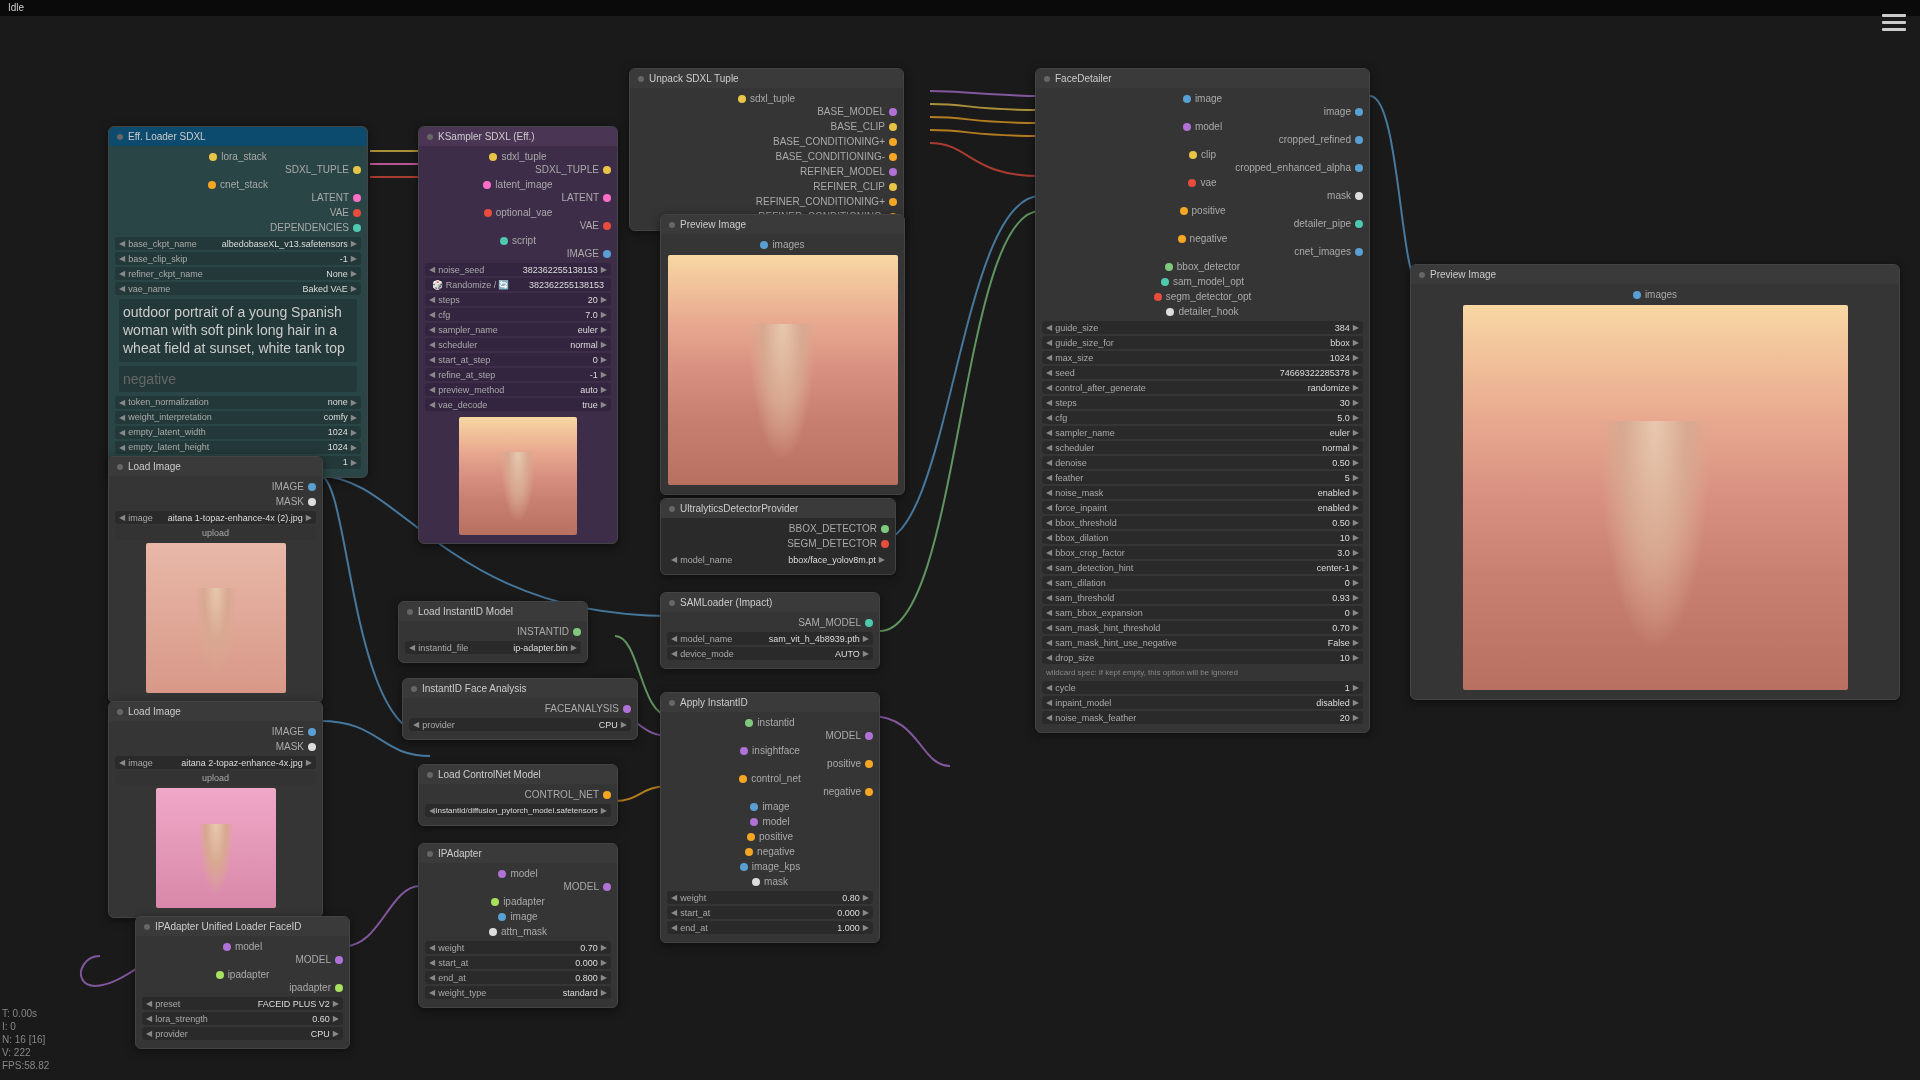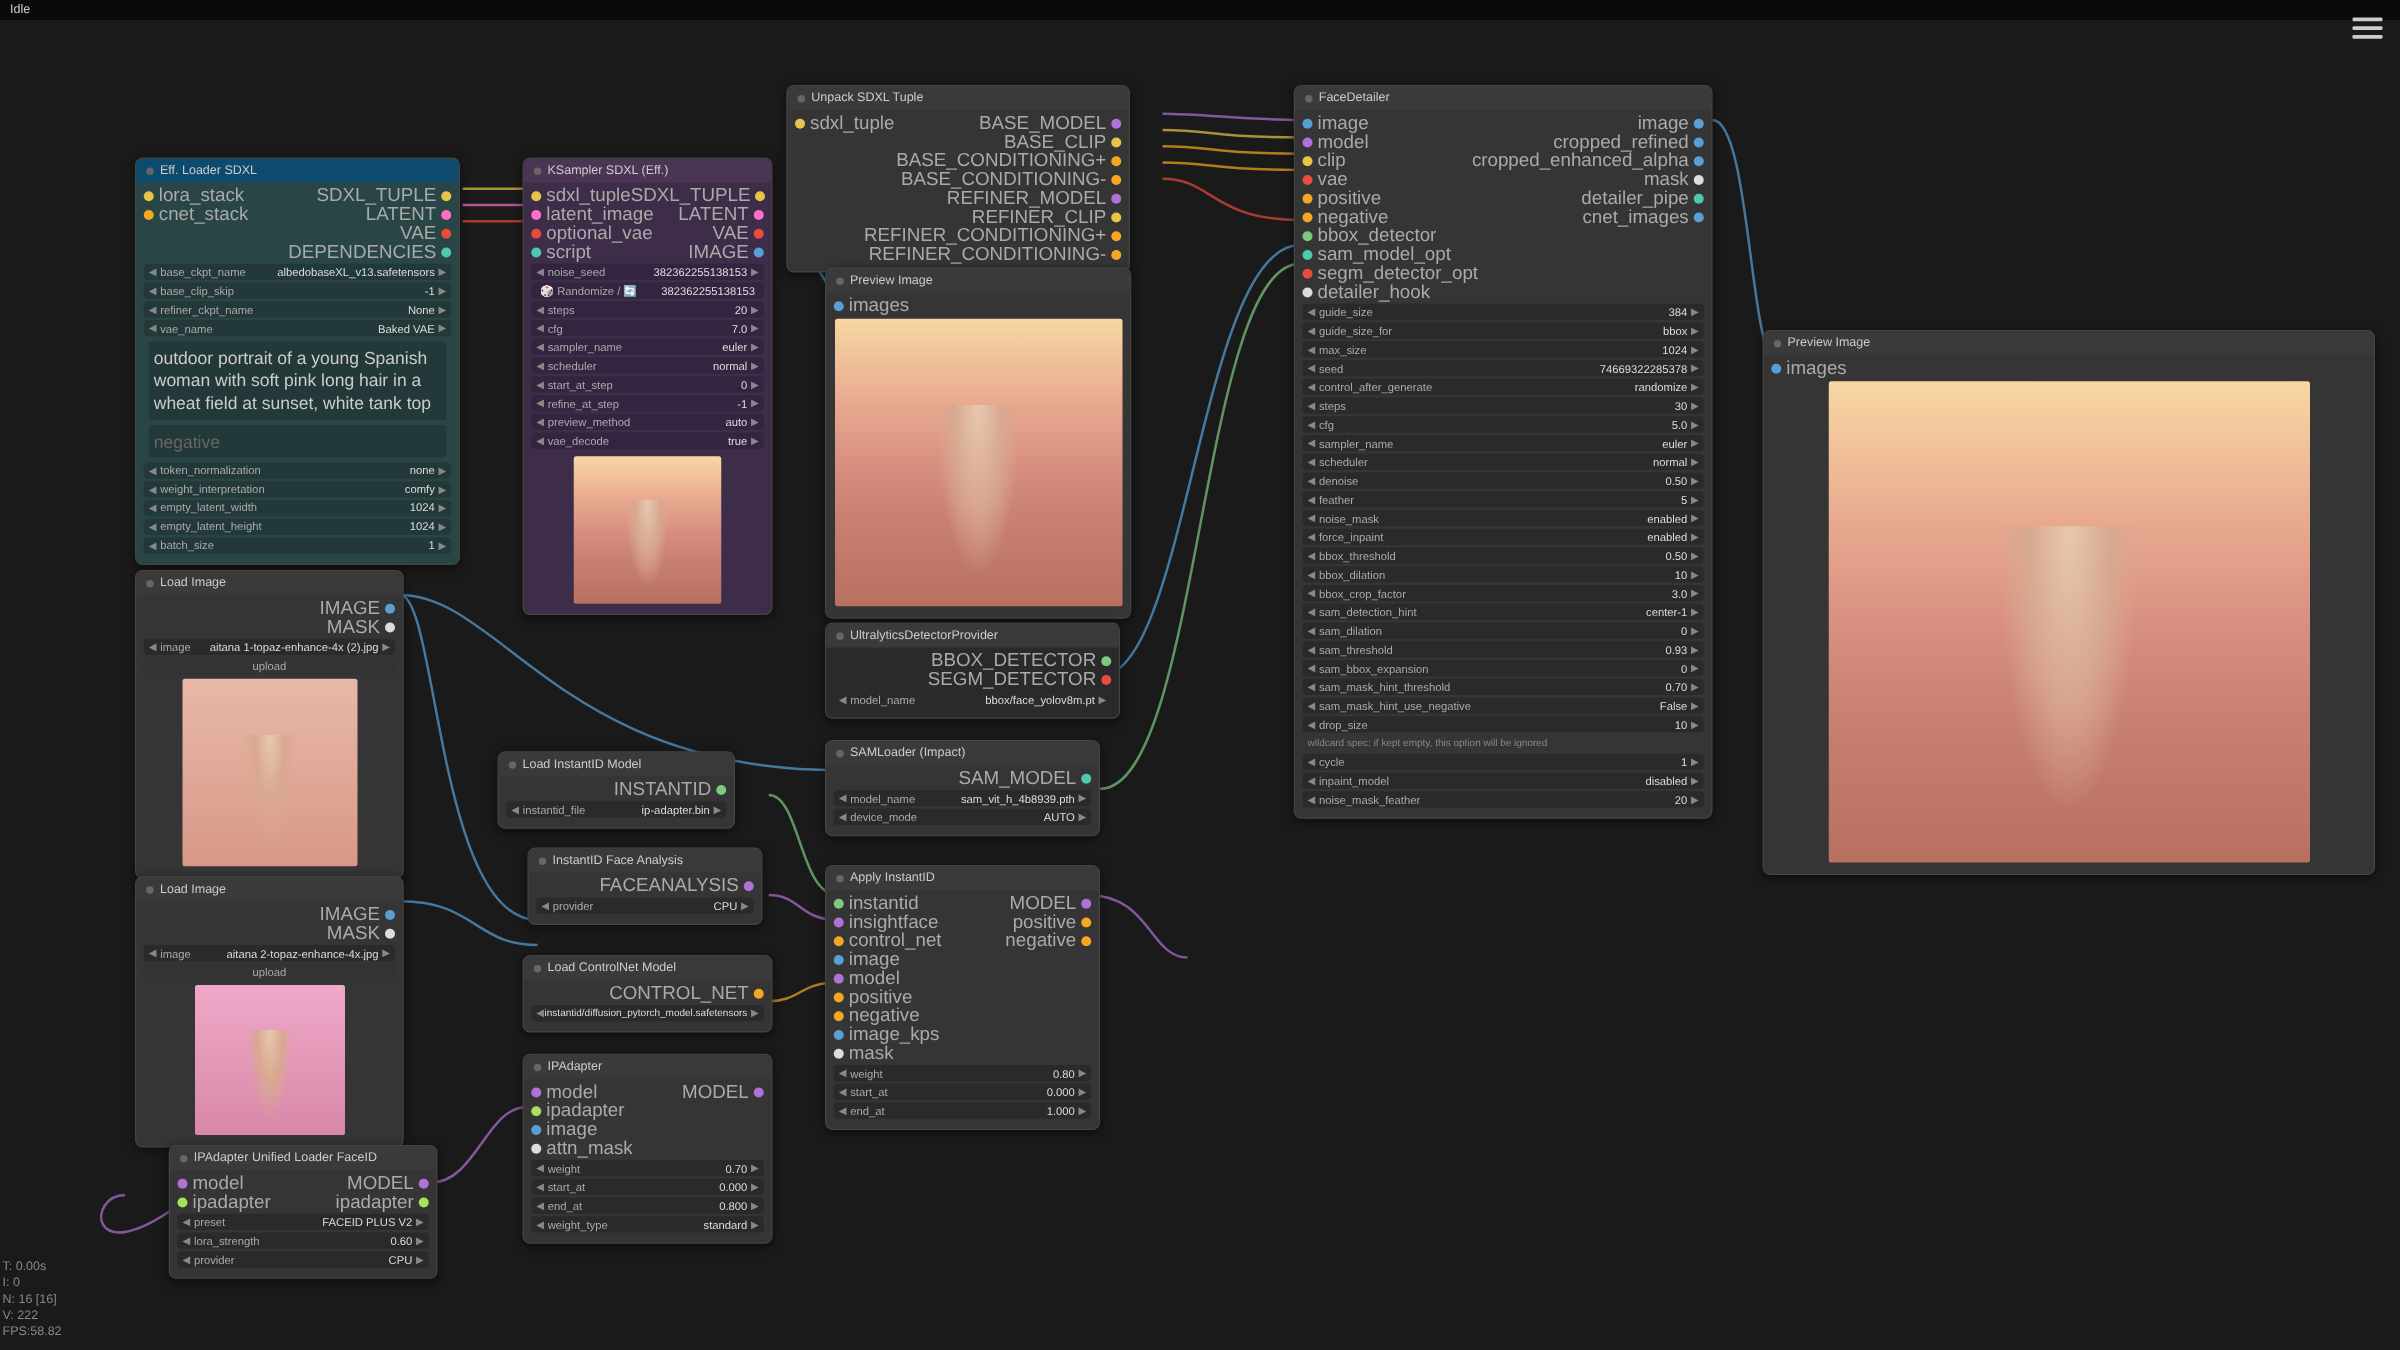--- a/index.html
+++ b/index.html
@@ -10,21 +10,21 @@
 .canvas{position:absolute;top:16px;left:0;right:0;bottom:0;}
 .node{position:absolute;background:#353535;border:1px solid #444;border-radius:6px;box-shadow:0 2px 8px rgba(0,0,0,0.5);}
 .node-header{background:#3a3a3a;padding:4px 8px;border-radius:6px 6px 0 0;font-size:10px;color:#ccc;display:flex;align-items:center;gap:5px;}
 .node-header .dot{width:6px;height:6px;border-radius:50%;background:#666;}
 .node-body{padding:3px 6px 6px 6px;}
 .node.teal .node-header{background:#0c4a6e;}
 .node.teal{background:#2a4545;}
 .node.purple .node-header{background:#4a3555;}
 .node.purple{background:#3d2d48;}
 .node.darker{background:#2a2a2a;}
-.io-row{display:flex;justify-content:space-between;align-items:center;padding:1px 0;font-size:15px;line-height:13px;}
+.io-row{display:flex;justify-content:space-between;align-items:center;padding:1px 0;font-size:10px;line-height:13px;flex-direction:column;}
 .io-in,.io-out{display:flex;align-items:center;gap:4px;}
 .io-out{margin-left:auto;}
 .port{width:8px;height:8px;border-radius:50%;flex-shrink:0;}
 .p-yellow{background:#e8c547;}
 .p-pink{background:#ff6ec7;}
 .p-blue{background:#5a9fd4;}
 .p-green{background:#7fc97f;}
 .p-orange{background:#f5a623;}
 .p-red{background:#e74c3c;}
 .p-purple{background:#b072d6;}
@@ -407,21 +407,21 @@
         </div>
     <div class="param">
           <span class="arrow">◀</span>
           <span class="lbl">instantid_file</span>
           <span class="val">ip-adapter.bin</span>
           <span class="arrow">▶</span>
         </div>
   </div>
 </div>
 
-<div class="node" style="left:422px;top:662px;width:188px;">
+<div class="node" style="left:402px;top:662px;width:236px;">
   <div class="node-header">
         <span class="dot"></span>
         <span>InstantID Face Analysis</span>
       </div>
   <div class="node-body">
     <div class="io-row">
           <div class="io-out">
             <span>FACEANALYSIS</span>
             <span class="port p-purple"></span>
           </div>

